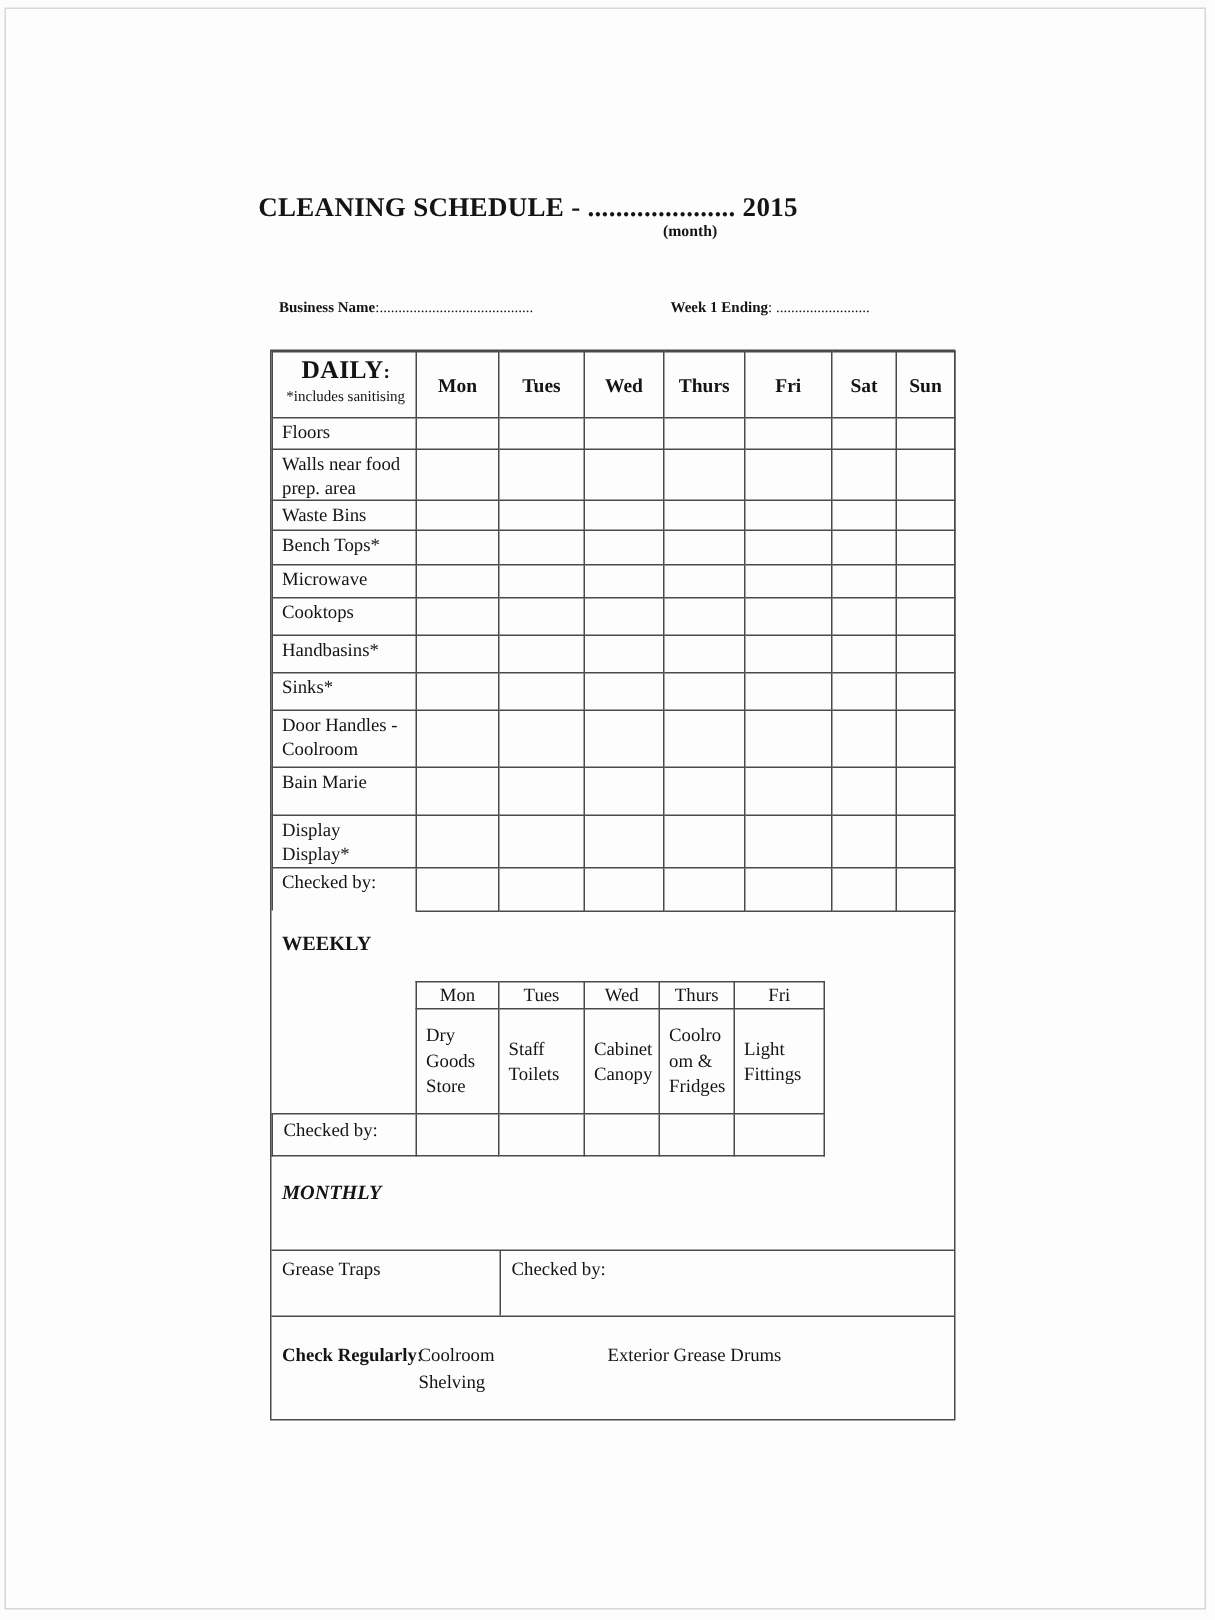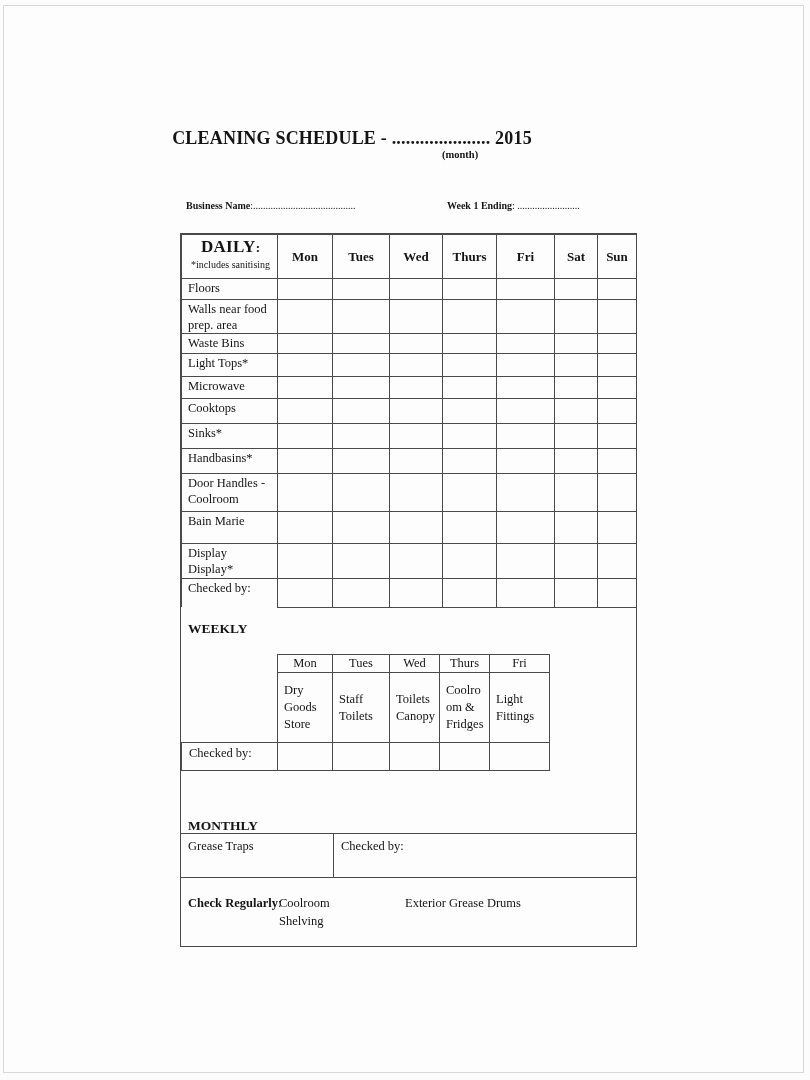--- a/index.html
+++ b/index.html
@@ -83,21 +83,21 @@
   }
   .weekly-table td.wtask {
     font-size: 12.5px; vertical-align: middle; text-align: left;
     padding: 2px 3px 2px 6px; line-height: 1.35;
     overflow-wrap: anywhere; height: 70px;
   }
   .weekly-table td.wchk { height: 28px; font-size: 12.5px; vertical-align: top; }
   .weekly-table td.wchk-label { padding: 3px 2px 0 7px; }
 
   
-  .monthly-heading { top: 584px; }
+  .monthly-heading { top: 553px; font-style: italic; }
   .grease-row {
     position: absolute; left: 0; top: 599px; width: 455px; height: 45px;
     border-top: 1px solid #4a4a4a; border-bottom: 1px solid #4a4a4a;
     display: flex; font-size: 12.5px;
   }
   .grease-cell-left {
     width: 153px; border-right: 1px solid #4a4a4a;
     padding: 5px 2px 0 7px;
   }
   .grease-cell-right { flex: 1; padding: 5px 2px 0 7px; }
@@ -172,21 +172,21 @@
       <td class="task">Waste Bins</td>
       <td class="blank"></td>
           <td class="blank"></td>
           <td class="blank"></td>
           <td class="blank"></td>
           <td class="blank"></td>
           <td class="blank"></td>
           <td class="blank"></td>
     </tr>
     <tr class="h23">
-      <td class="task">Light Tops*</td>
+      <td class="task">Bench Tops*</td>
       <td class="blank"></td>
           <td class="blank"></td>
           <td class="blank"></td>
           <td class="blank"></td>
           <td class="blank"></td>
           <td class="blank"></td>
           <td class="blank"></td>
     </tr>
     <tr class="h22">
       <td class="task">Microwave</td>
@@ -202,31 +202,31 @@
       <td class="task">Cooktops</td>
       <td class="blank"></td>
           <td class="blank"></td>
           <td class="blank"></td>
           <td class="blank"></td>
           <td class="blank"></td>
           <td class="blank"></td>
           <td class="blank"></td>
     </tr>
     <tr class="h25">
+      <td class="task">Handbasins*</td>
+      <td class="blank"></td>
+          <td class="blank"></td>
+          <td class="blank"></td>
+          <td class="blank"></td>
+          <td class="blank"></td>
+          <td class="blank"></td>
+          <td class="blank"></td>
+    </tr>
+    <tr class="h25">
       <td class="task">Sinks*</td>
-      <td class="blank"></td>
-          <td class="blank"></td>
-          <td class="blank"></td>
-          <td class="blank"></td>
-          <td class="blank"></td>
-          <td class="blank"></td>
-          <td class="blank"></td>
-    </tr>
-    <tr class="h25">
-      <td class="task">Handbasins*</td>
       <td class="blank"></td>
           <td class="blank"></td>
           <td class="blank"></td>
           <td class="blank"></td>
           <td class="blank"></td>
           <td class="blank"></td>
           <td class="blank"></td>
     </tr>
     <tr class="h38">
       <td class="task">Door Handles - Coolroom</td>
@@ -288,21 +288,21 @@
       <th>Mon</th>
       <th>Tues</th>
       <th>Wed</th>
       <th>Thurs</th>
       <th>Fri</th>
     </tr>
     <tr>
       <td class="ghost"></td>
       <td class="wtask">Dry Goods Store</td>
       <td class="wtask">Staff Toilets</td>
-      <td class="wtask">Toilets Canopy</td>
+      <td class="wtask">Cabinet Canopy</td>
       <td class="wtask">Coolroom &amp; Fridges</td>
       <td class="wtask">Light Fittings</td>
     </tr>
     <tr>
       <td class="wchk wchk-label">Checked by:</td>
       <td class="wchk"></td>
       <td class="wchk"></td>
       <td class="wchk"></td>
       <td class="wchk"></td>
       <td class="wchk"></td>

